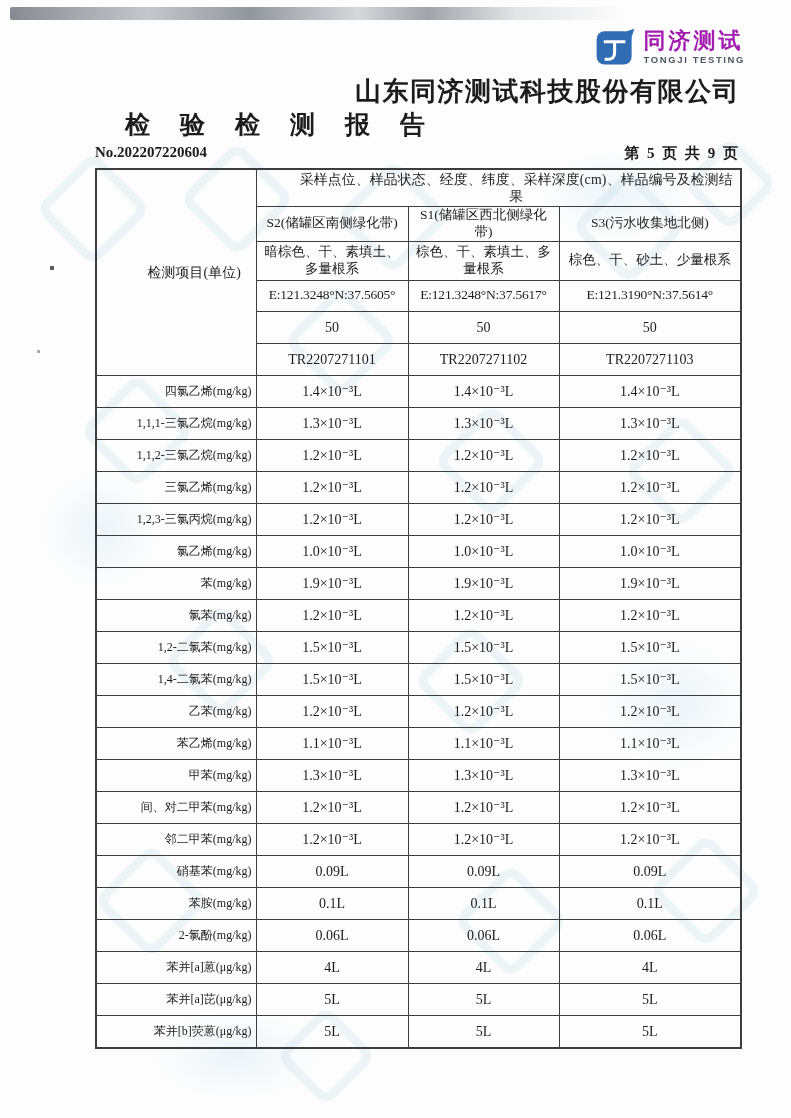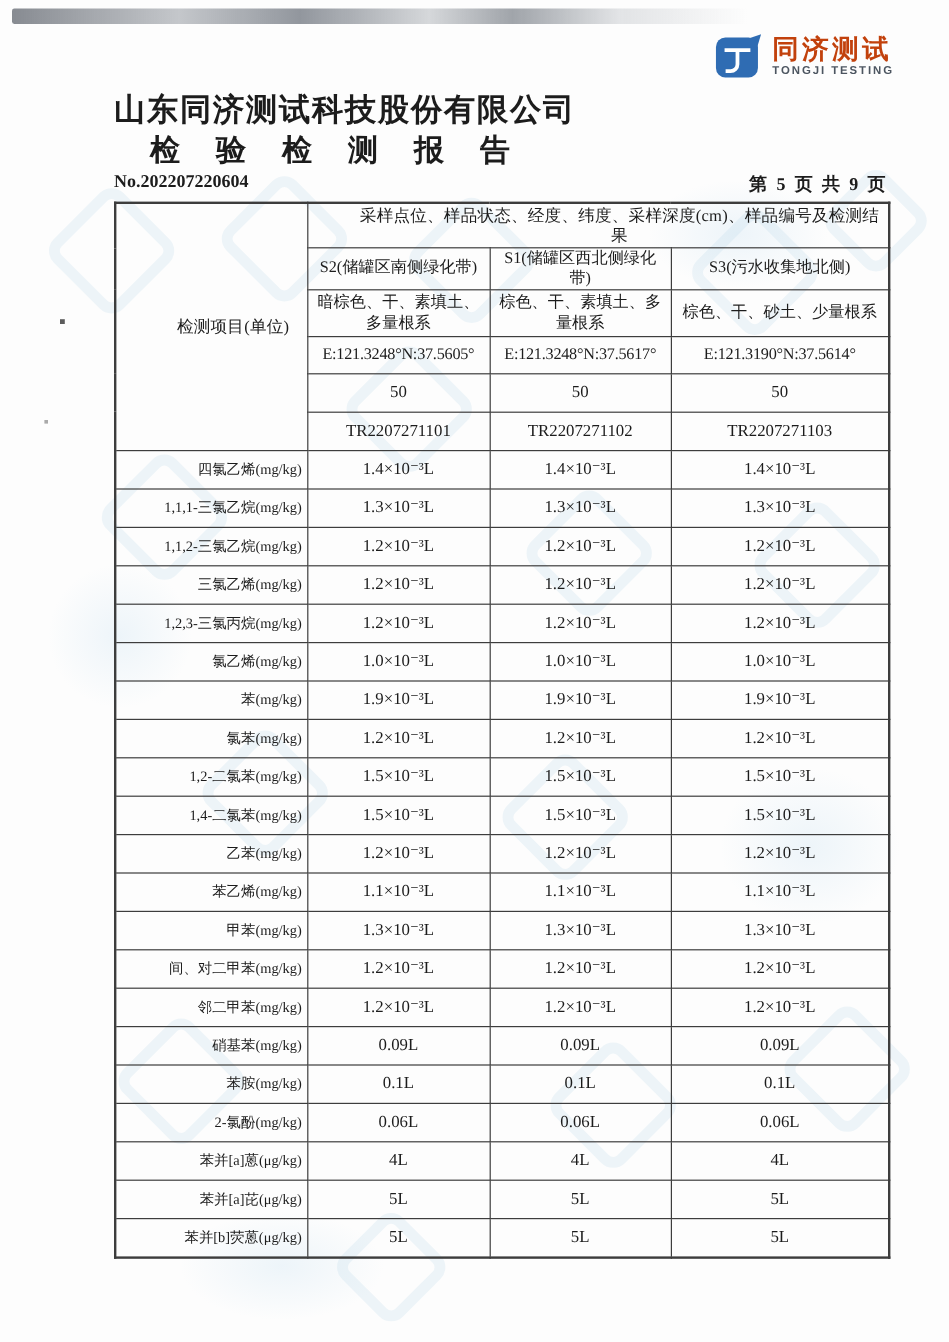--- a/index.html
+++ b/index.html
@@ -47,30 +47,30 @@
   .blob.b1{left:150px;top:1010px;width:170px;height:90px}
   .blob.b2{left:540px;top:150px;width:150px;height:90px}
   .blob.b3{left:40px;top:470px;width:120px;height:120px}
   .blob.b4{left:600px;top:640px;width:150px;height:130px}
 
   
   .logo { position:absolute; top:26px; right:46px; display:flex; align-items:center; gap:8px; }
   .logo svg { display:block; }
   .logo-text .cn {
     font-family:"Liberation Sans","DejaVu Sans",sans-serif;
-    font-size:22px; font-weight:600; color:#c2410c; letter-spacing:3px; line-height:1.05;
+    font-size:22px; font-weight:600; color:#a21caf; letter-spacing:3px; line-height:1.05;
   }
   .logo-text .en {
     font-family:"Liberation Sans","DejaVu Sans",sans-serif;
     font-size:9.5px; font-weight:700; color:#4c5560; letter-spacing:1.6px; margin-top:2px;
   }
 
   
   .company {
-    position:absolute; top:74px; left:95px; width:645px; text-align:left;
+    position:absolute; top:74px; left:95px; width:645px; text-align:right;
     font-size:26px; font-weight:700; letter-spacing:1.5px; white-space:nowrap;
   }
   .report-title {
     position:absolute; top:108px; left:95px; width:645px; text-align:left;
     font-size:25px; font-weight:700; letter-spacing:30px; padding-left:30px;
     box-sizing:border-box; white-space:nowrap;
   }
   .report-no { position:absolute; top:144px; left:95px; font-size:15px; font-weight:600;font-family:Liberation Serif, serif; }
   .page-info { position:absolute; top:144px; right:51px; font-size:15px; font-weight:700; letter-spacing:2px; }
 

